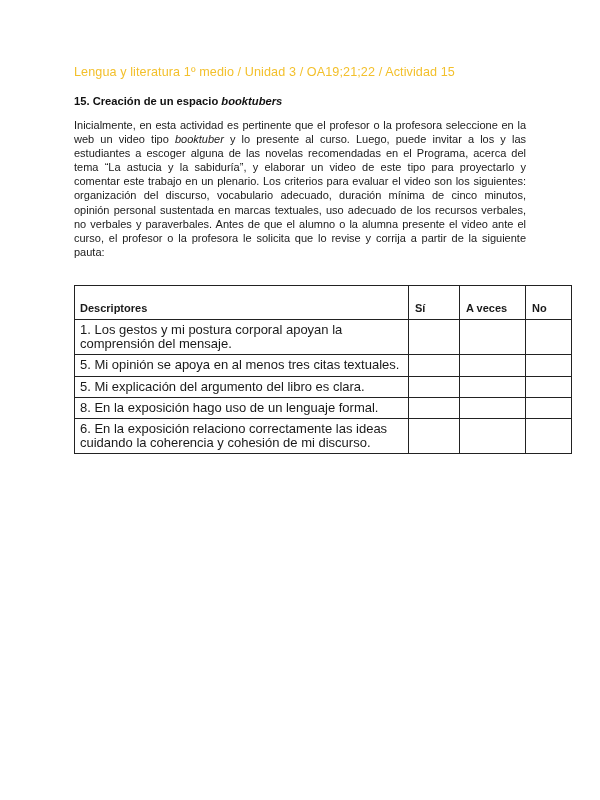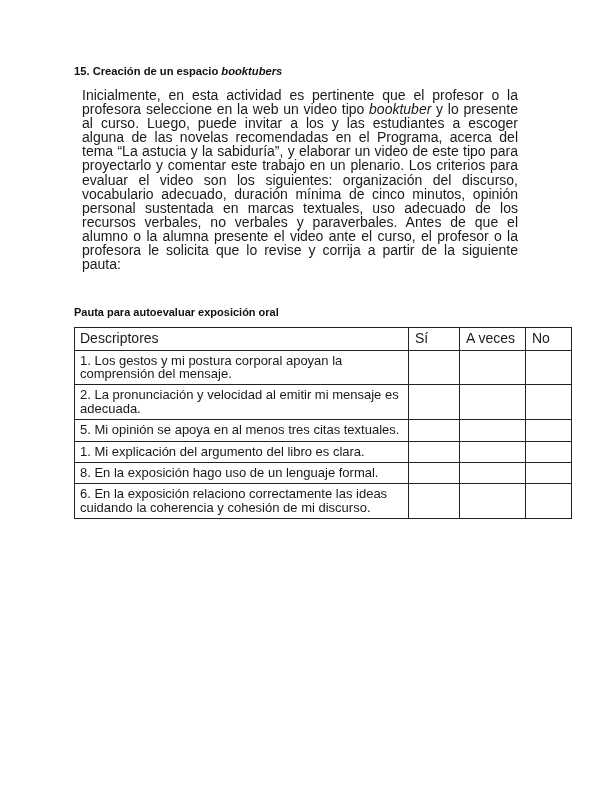--- a/index.html
+++ b/index.html
@@ -47,24 +47,24 @@
     line-height: 15px;
     margin: 0 0 9px 0;
     color: #111;
   }
   .activity-title .ital {
     font-style: italic;
   }
 
   
   .para {
-    font-size: 14px;
+    font-size: 11px;
     line-height: 14.1px;
     text-align: justify;
-    margin: 8px;
+    margin: 0;
     color: #1a1a1a;
   }
   .para em { font-style: italic; }
 
   .spacer-after-intro { height: 26px; }
 
   
   .table-caption {
     font-size: 11px;
     font-weight: bold;
@@ -84,23 +84,23 @@
   table.rubric td {
     border: 1px solid #222;
     padding: 3px 5px 4px 5px;
     vertical-align: top;
     font-size: 13px;
     line-height: 13.4px;
     color: #1a1a1a;
     background: #fff;
   }
   table.rubric thead th {
-    font-weight: normal;
-    font-size: 14px;
-    padding-top: 4px;
+    font-weight: bold;
+    font-size: 11px;
+    padding-top: 16px;
     padding-bottom: 4px;
   }
   .col-desc  { width: 323px; text-align: left; }
   .col-si    { width: 39px;  text-align: center; }
   .col-av    { width: 54px;  text-align: center; }
   .col-no    { width: 34px;  text-align: center; }
   thead th.col-si,
   thead th.col-av,
   thead th.col-no { text-align: left; padding-left: 6px; }
 
@@ -109,59 +109,53 @@
   .post-table {
     margin-top: 7px;
   }
 </style>
 </head>
 <body>
 
 <div class="page">
   <div class="content">
 
+    <div class="breadcrumb">Lengua y literatura 1º medio / Unidad 3 / OA19;21;22 / Actividad 15</div>
 
     <h1 class="activity-title"><span>15. Creación de un espacio </span><span class="ital">booktubers</span></h1>
 
     <p class="para"><span>Inicialmente, en esta actividad es pertinente que el profesor o la profesora seleccione en la web un video tipo </span><em>booktuber</em><span> y lo presente al curso. Luego, puede invitar a los y las estudiantes a escoger alguna de las novelas recomendadas en el Programa, acerca del tema “La astucia y la sabiduría”, y elaborar un video de este tipo para proyectarlo y comentar este trabajo en un plenario. Los criterios para evaluar el video son los siguientes: organización del discurso, vocabulario adecuado, duración mínima de cinco minutos, opinión personal sustentada en marcas textuales, uso adecuado de los recursos verbales, no verbales y paraverbales. Antes de que el alumno o la alumna presente el video ante el curso, el profesor o la profesora le solicita que lo revise y corrija a partir de la siguiente pauta:</span></p>
 
     <div class="spacer-after-intro"></div>
 
-    <div class="table-caption">Pauta para autoevaluar exposición oral</div>
 
     <table class="rubric">
       <thead>
         <tr>
           <th class="col-desc">Descriptores</th>
           <th class="col-si">Sí</th>
           <th class="col-av">A veces</th>
           <th class="col-no">No</th>
         </tr>
       </thead>
       <tbody>
         <tr>
           <td class="col-desc">1. Los gestos y mi postura corporal apoyan la comprensión del mensaje.</td>
           <td class="col-si mark-cell"></td>
           <td class="col-av mark-cell"></td>
           <td class="col-no mark-cell"></td>
         </tr>
         <tr>
-          <td class="col-desc">2. La pronunciación y velocidad al emitir mi mensaje es adecuada.</td>
-          <td class="col-si mark-cell"></td>
-          <td class="col-av mark-cell"></td>
-          <td class="col-no mark-cell"></td>
-        </tr>
-        <tr>
           <td class="col-desc">5. Mi opinión se apoya en al menos tres citas textuales.</td>
           <td class="col-si mark-cell"></td>
           <td class="col-av mark-cell"></td>
           <td class="col-no mark-cell"></td>
         </tr>
         <tr>
-          <td class="col-desc">1. Mi explicación del argumento del libro es clara.</td>
+          <td class="col-desc">5. Mi explicación del argumento del libro es clara.</td>
           <td class="col-si mark-cell"></td>
           <td class="col-av mark-cell"></td>
           <td class="col-no mark-cell"></td>
         </tr>
         <tr>
           <td class="col-desc">8. En la exposición hago uso de un lenguaje formal.</td>
           <td class="col-si mark-cell"></td>
           <td class="col-av mark-cell"></td>
           <td class="col-no mark-cell"></td>
         </tr>

